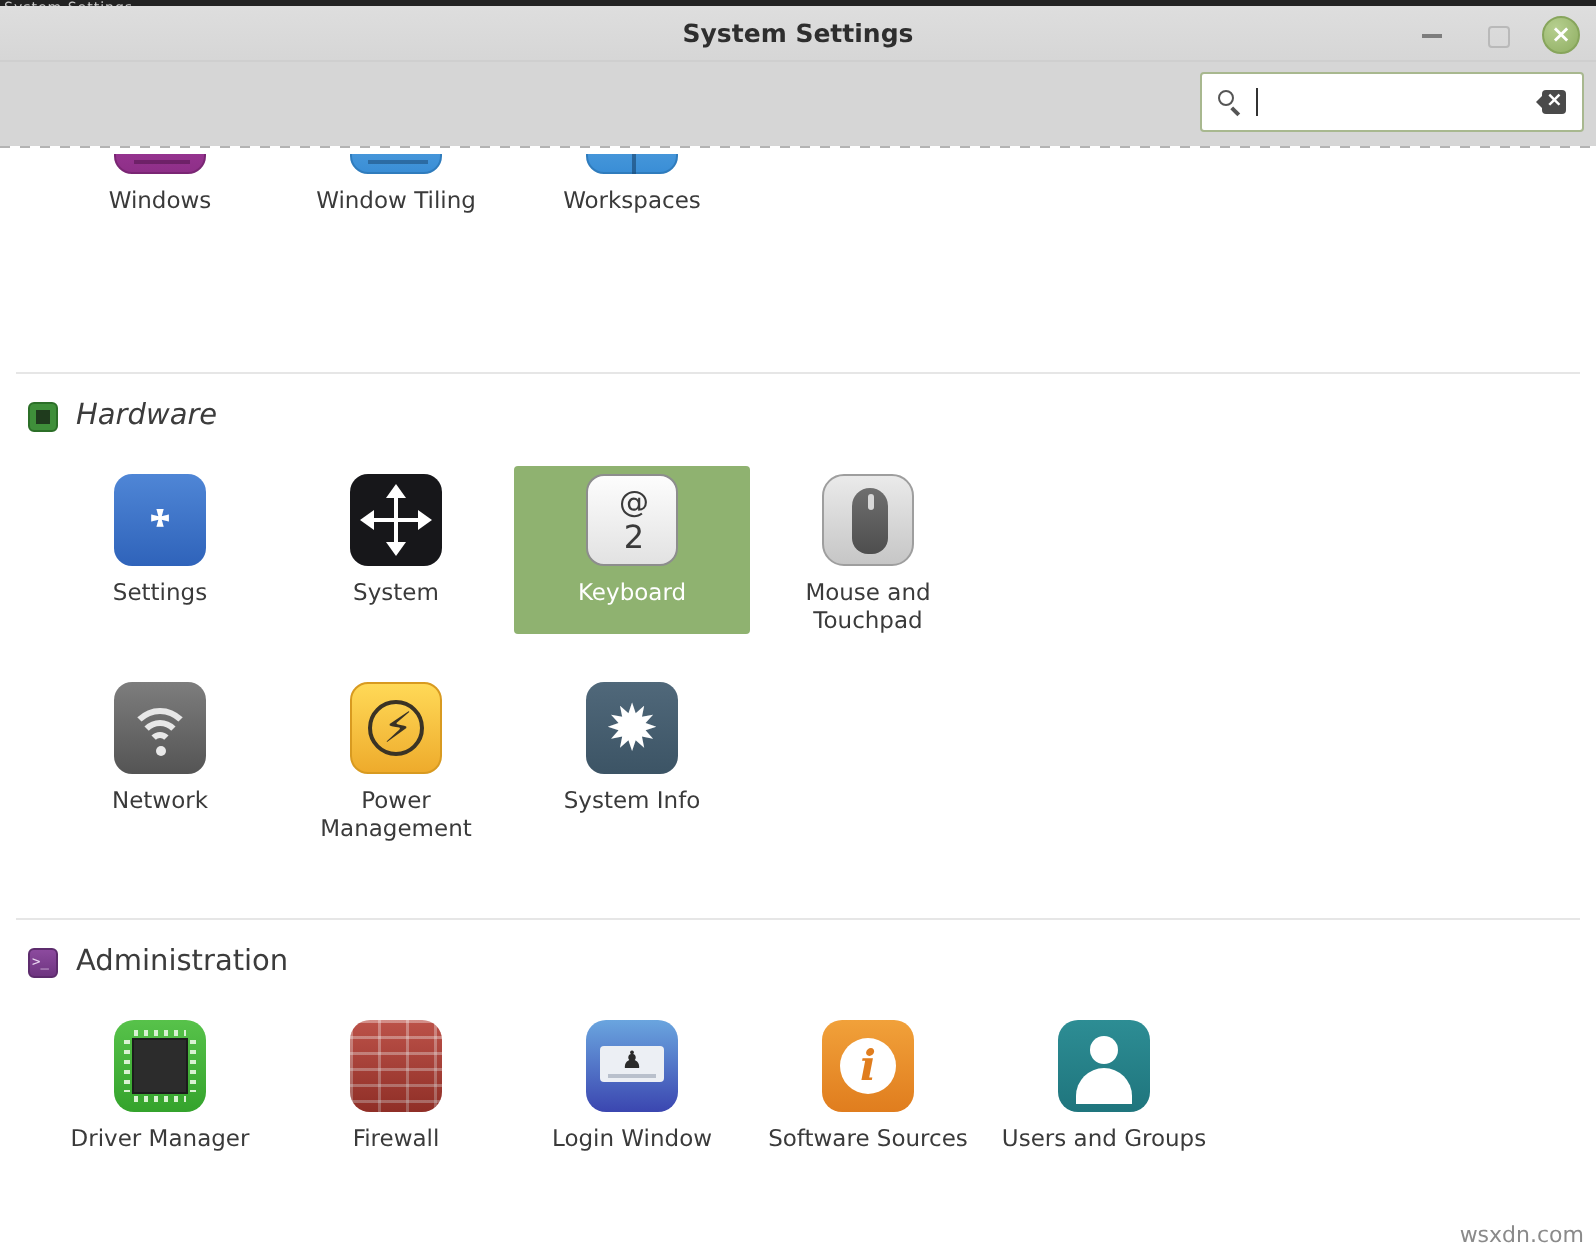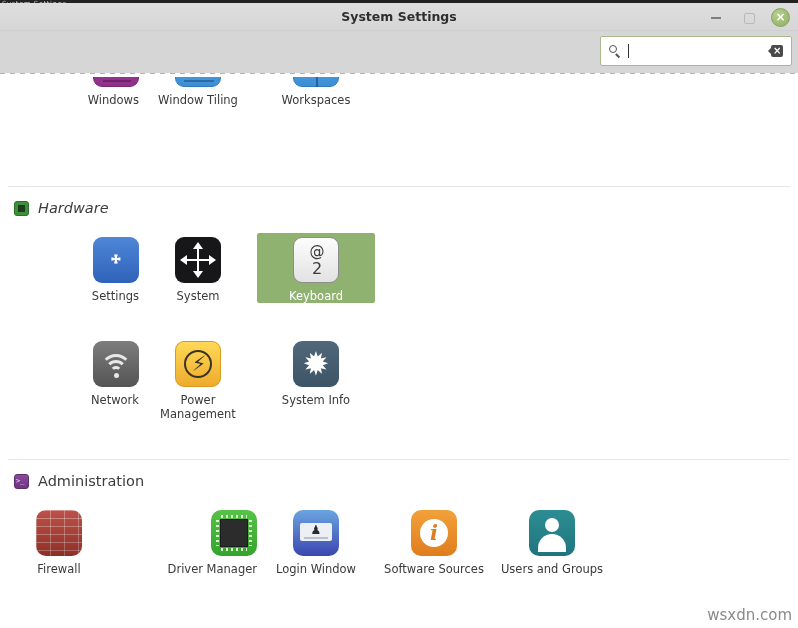--- a/index.html
+++ b/index.html
@@ -128,21 +128,21 @@
 
   
   .row {
     position: absolute; left: 0; width: 798px;
     display: flex;
   }
   .cell {
     width: 118px; display: flex; flex-direction: column;
     align-items: center; padding-top: 4px;
   }
-  .cell.first { margin-left: 21px; align-items: flex-end; }
+  .cell.first { margin-left: 21px; }
   .cell-label {
     margin-top: 6px; font-size: 11.5px; color: #3a3a3a;
     text-align: center; line-height: 14px; max-width: 106px;
   }
   .cell.selected {
     background: #8fb270; border-radius: 2px;
   }
   .cell.selected .cell-label { color: #ffffff; }
 
   
@@ -439,21 +439,21 @@
   }
   .sec-admin::after {
     content:">_"; position:absolute; left:1px; top:-1px;
     font-size: 7px; color:#ecd9f2; font-family:"DejaVu Sans Mono", monospace;
     line-height: 15px;
   }
 
   
   .watermark {
     position: absolute; right: 6px; bottom: 4px;
-    font-size: 15px; color: #8a8a8a;
+    font-size: 11px; color: #8a8a8a;
     font-family: "DejaVu Sans", sans-serif;
   }
 </style>
 </head>
 <body>
 
 <div id="app">
 
   <div class="top-sliver"></div>
   <div class="top-sliver-label">System Settings</div>
@@ -533,20 +533,27 @@
         </div>
         <div class="cell-label">System</div>
       </div>
       <div class="cell selected">
         <div class="ico ic-key">
           <div class="at">@</div>
             <div class="num">2</div>
         </div>
         <div class="cell-label">Keyboard</div>
       </div>
+      <div class="cell">
+        <div class="ico ic-mouse">
+          <div class="m"></div>
+            <div class="wheel"></div>
+        </div>
+        <div class="cell-label">Mouse and Touchpad</div>
+      </div>
     </div>
 
     <div class="row" style="top:264px;">
       <div class="cell first">
         <div class="ico ic-network">
           <div class="arc a1"></div>
             <div class="arc a2"></div>
             <div class="arc a3"></div>
             <div class="dot"></div>
         </div>
@@ -567,37 +574,37 @@
       </div>
     </div>
 
     <div class="sep" style="top:386px;"></div>
     <div class="section-head" style="left:14px; top:400px;">
       <div class="sec-ico sec-admin"></div>
       <div class="section-title">Administration</div>
     </div>
 
     <div class="row" style="top:433px;">
-      <div class="cell">
-        <div class="ico ic-firewall">
-            <div class="shade"></div>
-          </div>
-        <div class="cell-label">Firewall</div>
-      </div>
       <div class="cell first">
         <div class="ico ic-driver">
           <div class="pins-t"></div>
             <div class="pins-b"></div>
           <div class="pins-l"></div>
             <div class="pins-r"></div>
             <div class="die"></div>
         </div>
         <div class="cell-label">Driver Manager</div>
       </div>
       <div class="cell">
+        <div class="ico ic-firewall">
+            <div class="shade"></div>
+          </div>
+        <div class="cell-label">Firewall</div>
+      </div>
+      <div class="cell">
         <div class="ico ic-login">
           <div class="card"></div>
             <div class="pers">♟</div>
             <div class="bar"></div>
         </div>
         <div class="cell-label">Login Window</div>
       </div>
       <div class="cell">
         <div class="ico ic-software">
           <div class="circ"></div>

